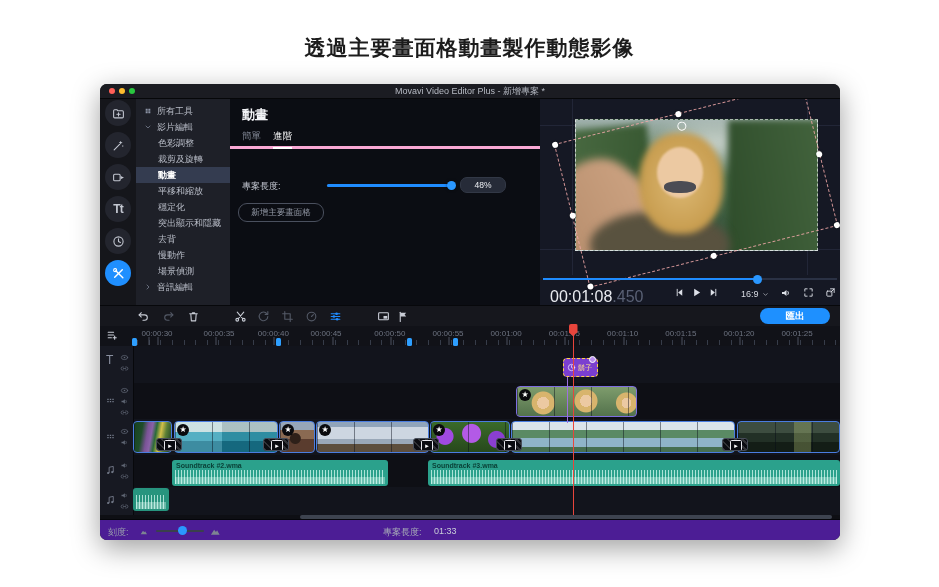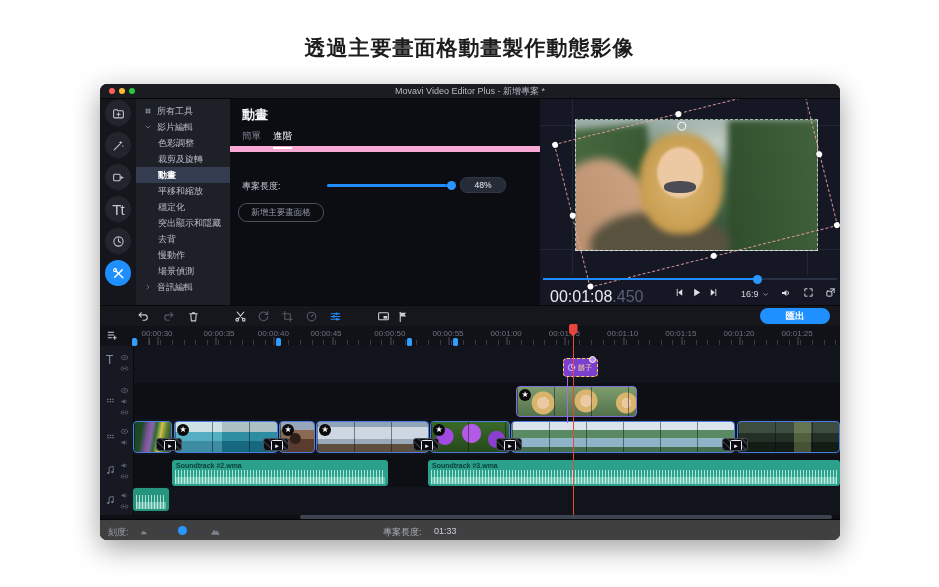--- a/index.html
+++ b/index.html
@@ -17,33 +17,33 @@
   .tl.red{left:9px;background:#ff5f57}.tl.yel{left:19px;background:#febc2e}.tl.grn{left:29px;background:#29c73f}
   .wtitle{height:14px;line-height:14px;text-align:center;font-size:9px;color:#b6bac3;}
 
   .upper{position:absolute;left:0;top:15px;width:740px;height:206px;}
 
   
   .rail{position:absolute;left:0;top:0;width:36px;height:206px;background:#15161b;}
   .rbtn{position:absolute;left:5px;width:26px;height:26px;border-radius:50%;background:#23252e;color:#c3c7d1;
         display:flex;align-items:center;justify-content:center;font-size:11px;}
   .rbtn.active{background:#1f8fff;color:#fff;}
-  .rbtn .tt{font-size:15px;font-weight:400;letter-spacing:-1px;color:inherit}
+  .rbtn .tt{font-size:12px;font-weight:700;letter-spacing:-1px;color:inherit}
 
   
   .toolpanel{position:absolute;left:36px;top:0;width:94px;height:206px;background:#1e2028;padding-top:4px;box-sizing:border-box;}
   .trow{height:16px;display:flex;align-items:center;font-size:9px;color:#b9bdc8;padding-left:8px;gap:5px;white-space:nowrap;}
   .trow .gl{color:#8a92a4;flex:0 0 auto;}
   .trow.item{padding-left:22px;}
   .trow.sel{background:#343c50;color:#fff;font-weight:700;}
 
   
   .settings{position:absolute;left:130px;top:0;width:310px;height:206px;background:#0b0d13;}
   .s-title{position:absolute;left:12px;top:7px;font-size:13px;font-weight:700;color:#f2f3f6;}
-  .tabsrow{position:absolute;left:0;top:30px;width:100%;height:17px;border-bottom:6px solid #f9a8d4;font-family:Liberation Serif, serif;}
+  .tabsrow{position:absolute;left:0;top:30px;width:100%;height:17px;border-bottom:3px solid #f9a8d4;font-family:Liberation Serif, serif;}
   .tab{position:absolute;top:1px;font-size:9.5px;color:#868c9a;padding-bottom:4px;}
   .tab.t0{left:12px}.tab.t1{left:43px}
   .tab.active{color:#fff;border-bottom:2px solid #fff;}
   .ctrl-row{position:absolute;left:0;height:18px;width:100%;}
   .ctrl-row.r0{top:55px}.ctrl-row.r1{top:77px}
   .ctrl-row .lbl{position:absolute;left:12px;top:4px;font-size:9px;color:#c6cad4;}
   .slider{position:absolute;left:97px;top:8px;width:128px;height:3px;border-radius:2px;background:#3a404e;}
   .slider .fill{position:absolute;left:0;top:0;height:3px;border-radius:2px;background:#1f8cff;}
   .slider .handle{position:absolute;top:-3px;width:9px;height:9px;border-radius:50%;background:#2a97ff;box-shadow:0 0 3px rgba(0,0,0,.5);}
   .pill{position:absolute;left:230px;top:1px;width:44px;height:14px;border-radius:7px;background:#262b38;border:1px solid #323846;
@@ -154,21 +154,21 @@
   .playhead{position:absolute;top:240px;width:9px;z-index:9;}
   .playhead .phh{width:9px;height:12px;background:#e8453c;border-radius:2px;
                  clip-path:polygon(0 0,100% 0,100% 68%,50% 100%,0 68%);}
   .playhead .phl{position:absolute;left:4px;top:11px;width:1px;height:180px;background:#e8453c;}
   .kfline{position:absolute;left:467px;top:293px;width:1px;height:46px;background:#9d6fe0;z-index:8;}
 
   .hscroll{position:absolute;left:0;top:431px;width:740px;height:4px;}
   .hscroll .thumb{position:absolute;left:200px;right:8px;top:0;height:3.5px;border-radius:2px;background:#3d434f;}
 
   
-  .statusbar{position:absolute;left:0;top:435px;width:804px;height:21px;background:#404040;border-top:1px solid #05060a;}
+  .statusbar{position:absolute;left:0;top:435px;width:804px;height:21px;background:#4c1d95;border-top:1px solid #05060a;}
   .sb-lbl{position:absolute;top:6px;font-size:9px;color:#9aa0ad;}
   .zoomtrack{position:absolute;left:56px;top:10px;width:48px;height:2px;background:#3a404c;border-radius:1px;}
   .zoomdot{position:absolute;left:78px;top:6px;width:9px;height:9px;border-radius:50%;background:#2a97ff;}
   .mtn{position:absolute;color:#7d8492;}
 </style>
 </head>
 <body>
 
 <svg width="0" height="0" style="position:absolute">
   <defs>

